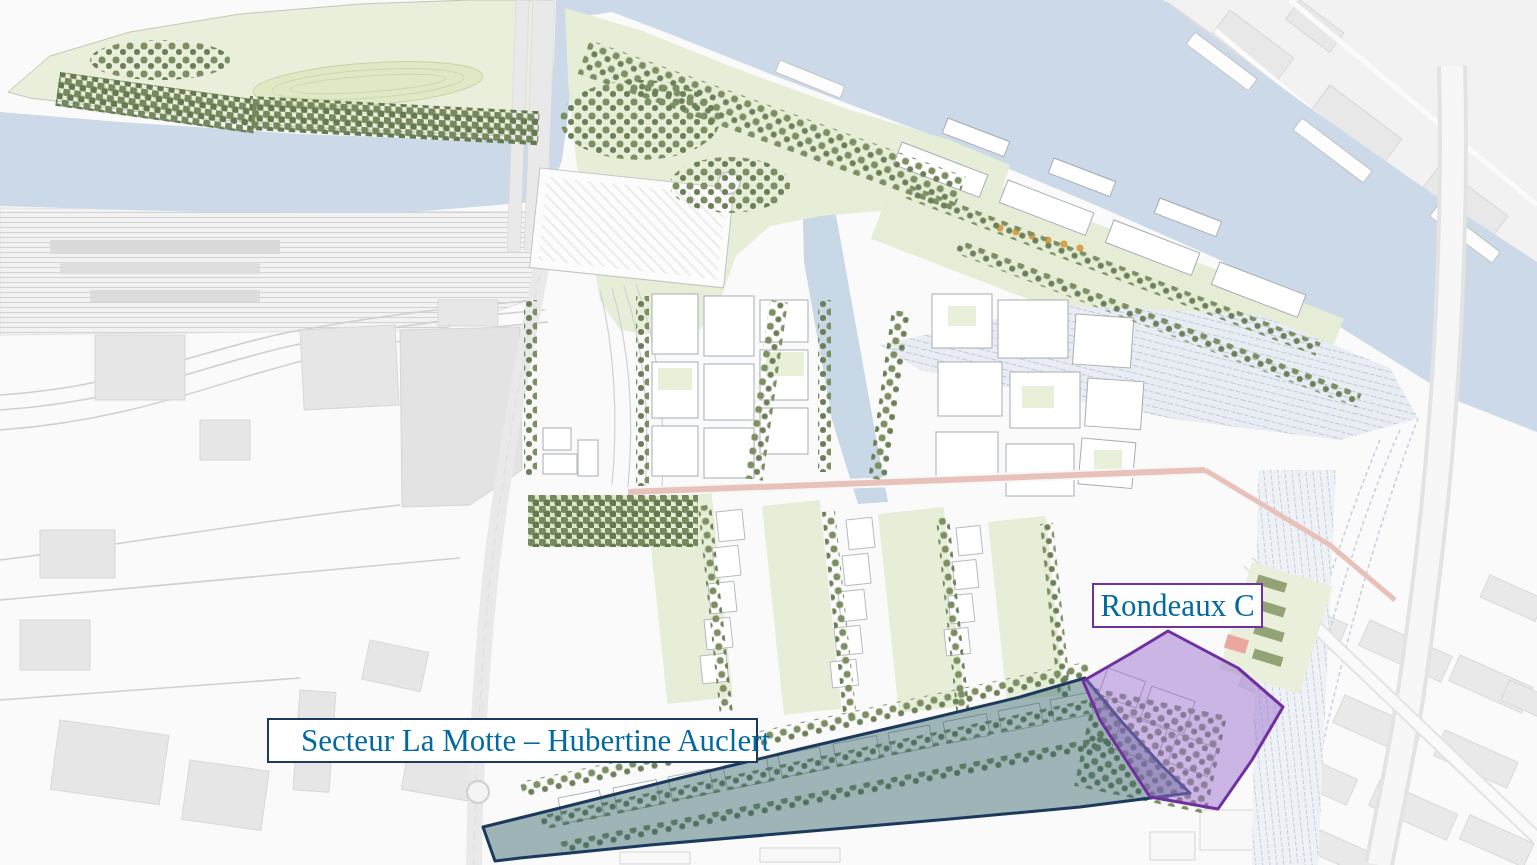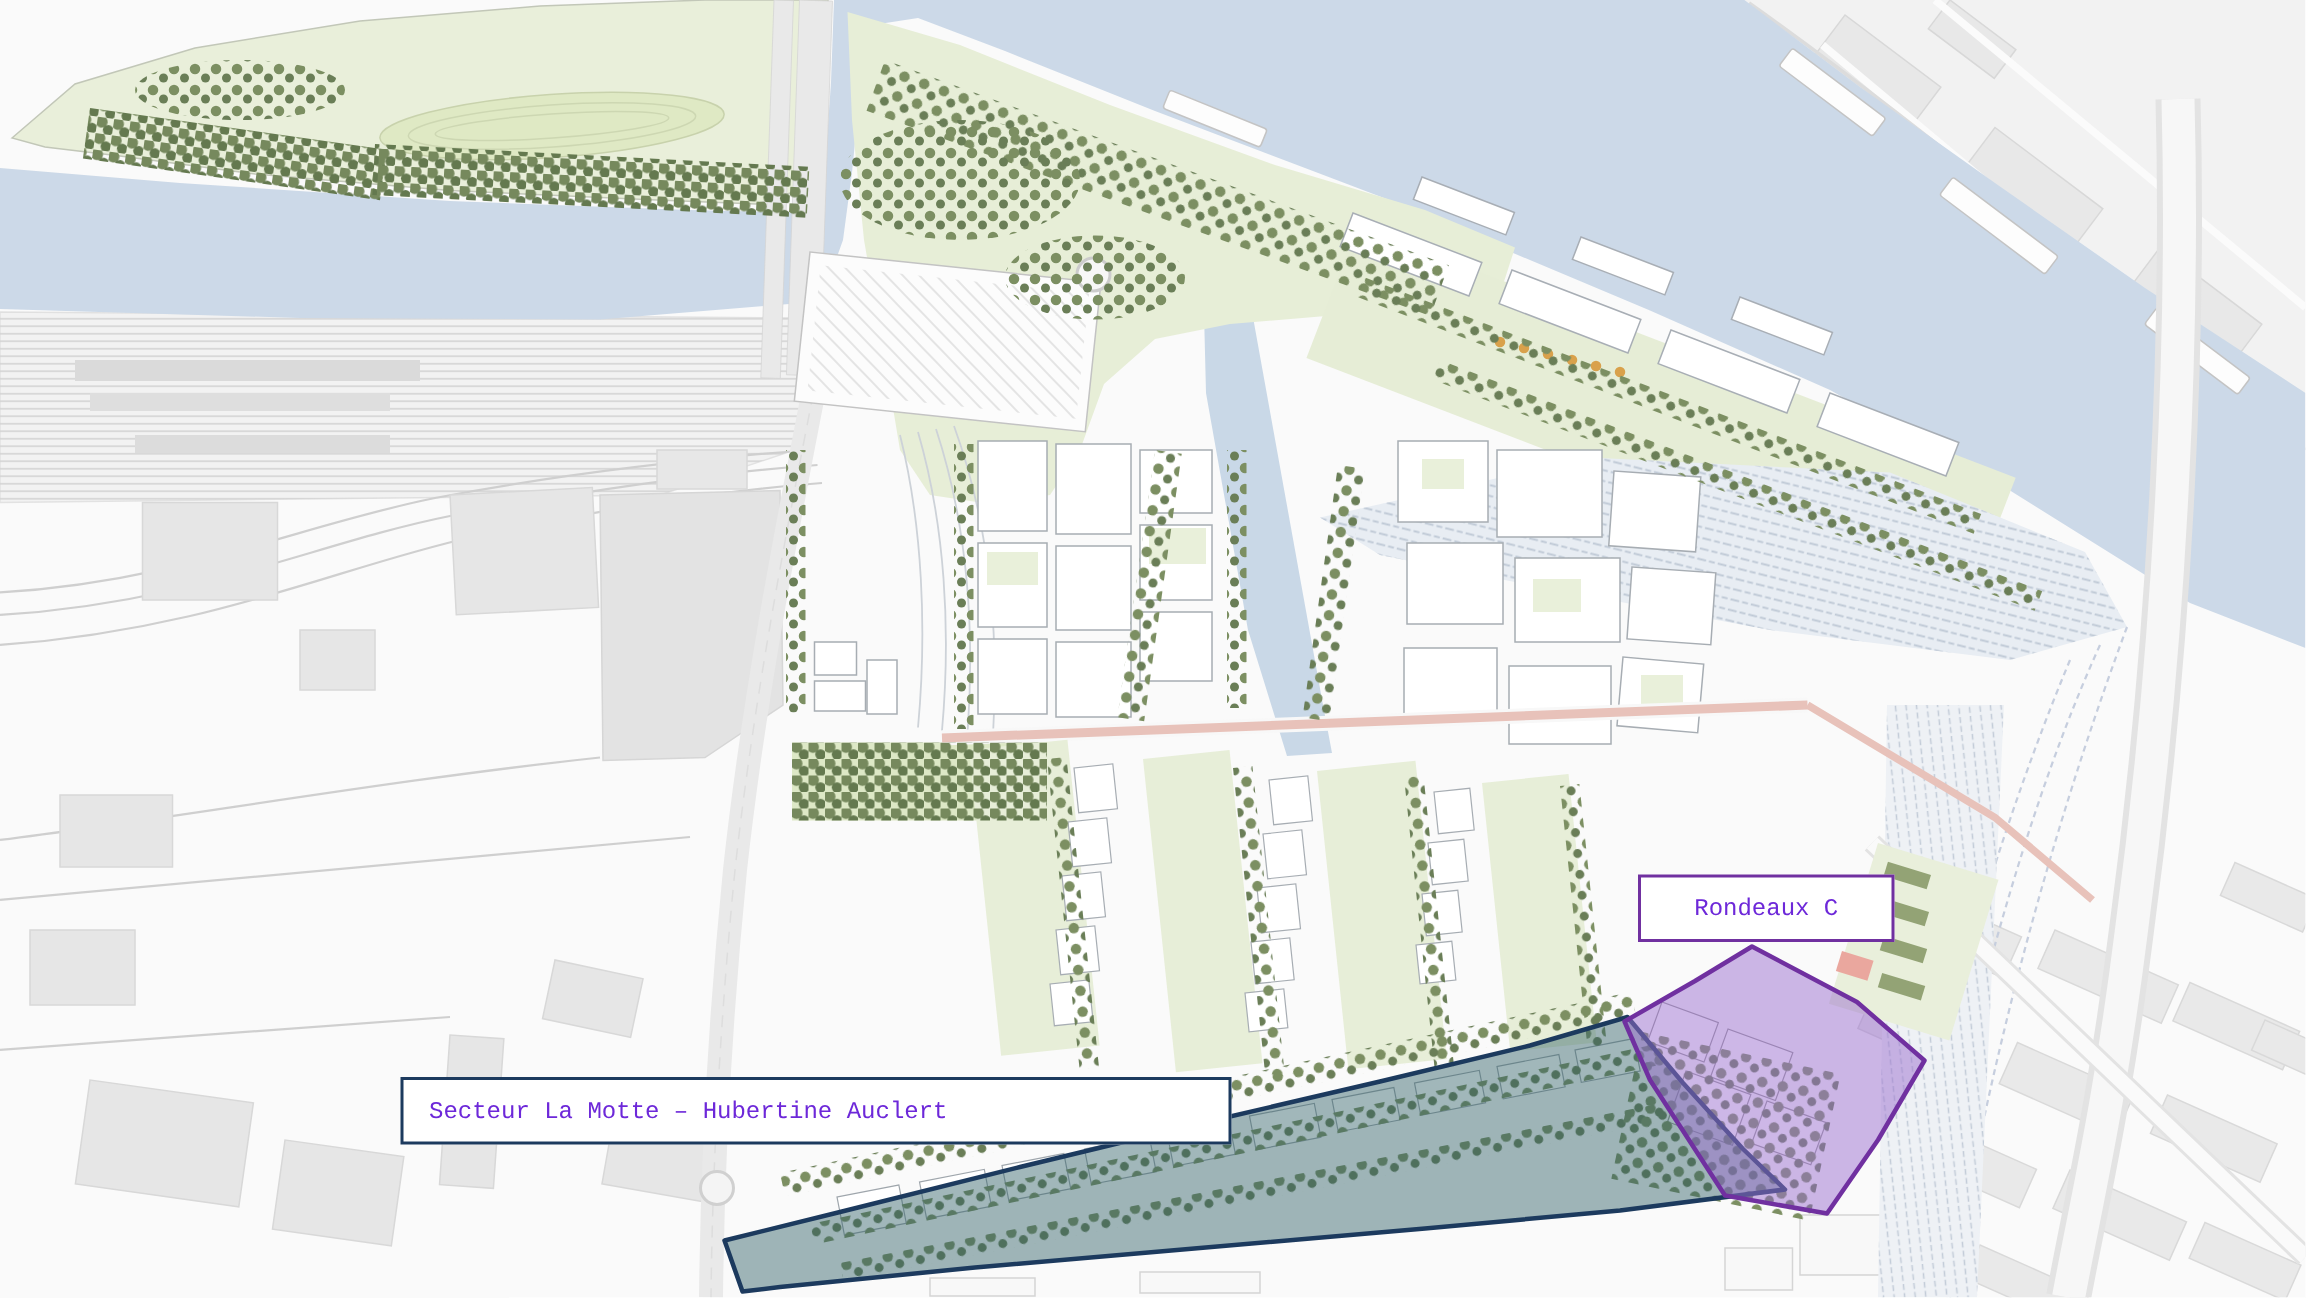--- a/index.html
+++ b/index.html
@@ -1,23 +1,23 @@
 <!DOCTYPE html>
 <html><head>
 <meta charset="utf-8">
 <style>
   html,body{margin:0;padding:0;background:#fff;}
   .stage{position:relative;width:1537px;height:865px;overflow:hidden;background:#fafafa;
          font-family:"Liberation Sans",sans-serif;}
   .stage svg{position:absolute;left:0;top:0;width:1537px;height:865px;display:block;}
   .zone-label{position:absolute;background:#ffffff;display:flex;align-items:center;
-      font-family:Liberation Mono, monospace;font-size:16px;color:#6d28d9;
+      font-family:Liberation Serif, serif;font-size:31px;color:#0369a1;
       box-sizing:border-box;white-space:nowrap;}
-  .zone-label.secteur{left:267px;top:718px;width:554px;height:45px;
-      border:2px solid #1c3a5e;padding-left:17px;}
+  .zone-label.secteur{left:267px;top:718px;width:491px;height:45px;
+      border:2px solid #1c3a5e;padding-left:32px;}
   .zone-label.rondeaux{left:1092px;top:583px;width:171px;height:45px;
       border:2px solid #7030a0;justify-content:center;}
 </style>
 </head>
 <body>
 
 <div class="stage">
 
 <svg viewBox="0 0 1537 865" aria-hidden="true">
   <defs>

